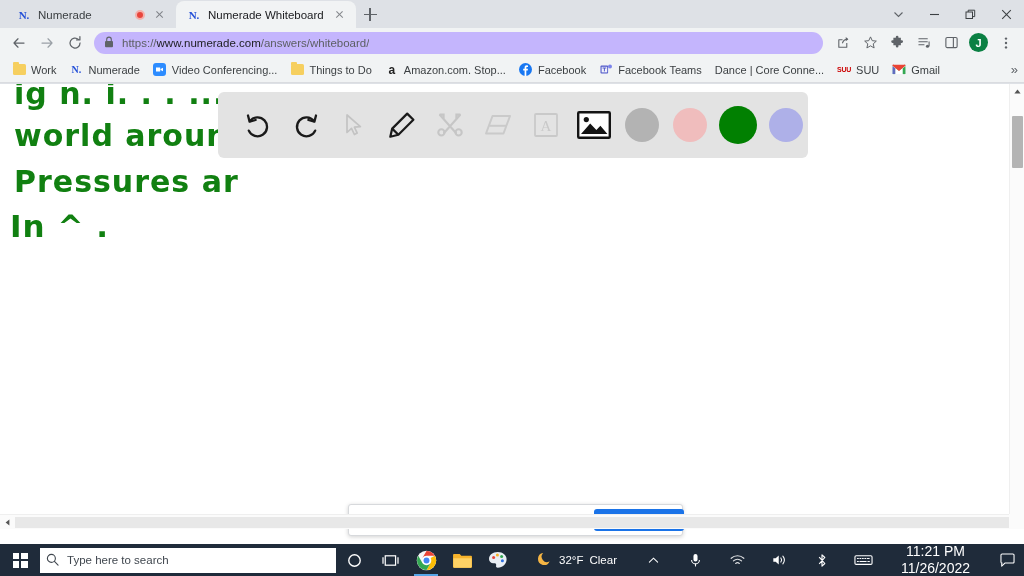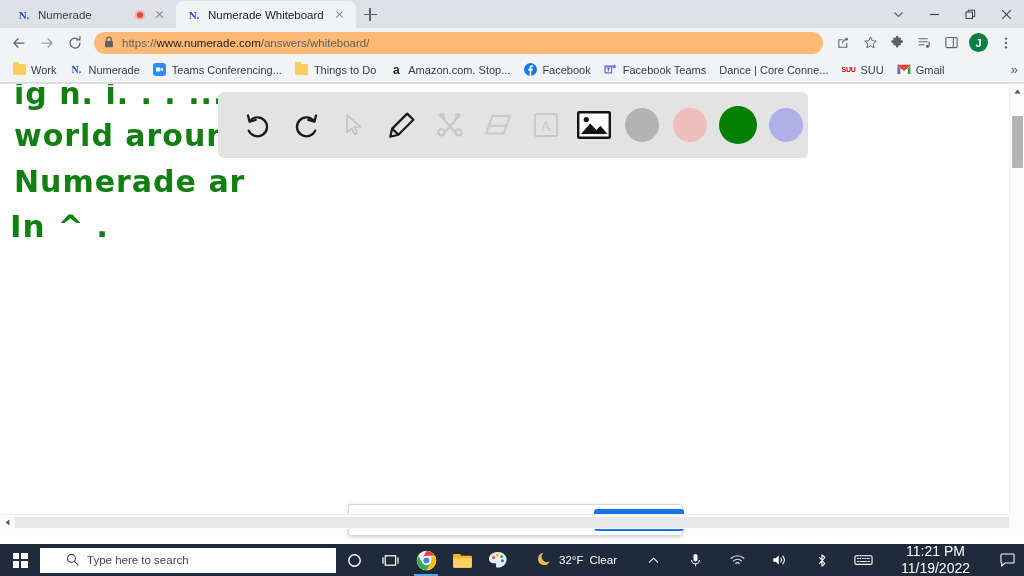--- a/index.html
+++ b/index.html
@@ -33,21 +33,21 @@
   .newtab::before { width:13px; height:1.5px; }
   .newtab::after { width:1.5px; height:13px; }
 
   .wincontrols { position:absolute; right:0; top:0; height:28px; display:flex; align-items:center; }
   .wc { width:36px; height:28px; display:flex; align-items:center; justify-content:center; position:relative; }
   .wc svg { display:block; }
 
   
   .navbar { height:29px; background:#f1f3f4; display:flex; align-items:center; padding:0 6px; gap:2px; }
   .navbtn { width:26px; height:26px; display:flex; align-items:center; justify-content:center; border-radius:50%; }
-  .omnibox { flex:1 1 auto; height:22px; background:#fdba74; border-radius:11px; display:flex; align-items:center;
+  .omnibox { flex:1 1 auto; height:22px; background:#c4b5fd; border-radius:11px; display:flex; align-items:center;
              padding:0 10px; margin:0 6px 0 4px; gap:8px; }
   .omnibox .url { font-size:11.5px; color:#5c5f63; white-space:nowrap; overflow:hidden; }
   .omnibox .url b { color:#202124; font-weight:normal; }
   .nav-right { display:flex; align-items:center; gap:3px; }
   .nav-right .navbtn { width:24px; height:24px; }
   .avatar-btn { width:19px; height:19px; border-radius:50%; background:#0b8043; color:#fff; font-size:11px;
                 display:flex; align-items:center; justify-content:center; font-weight:600; margin:0 3px; }
 
   
   .bookmarks { height:26px; background:#f1f3f4; display:flex; align-items:center; padding:0 6px; gap:1px;
@@ -96,21 +96,21 @@
   .hsb-arrow { position:absolute; left:0; top:0; width:15px; height:15px; display:flex; align-items:center; justify-content:center; }
   .hsb-track { position:absolute; left:15px; top:2px; right:0; height:11px; background:#e8e8e8; }
   .corner-box { position:absolute; right:0; bottom:15px; width:15px; height:15px; background:#fbfbfb; }
 
   
   .taskbar { position:absolute; left:0; bottom:0; width:1024px; height:32px; background:#1f2b3a;
              display:flex; align-items:center; }
   .start { width:40px; height:32px; display:flex; align-items:center; justify-content:center; }
   .winlogo { width:15px; height:15px; display:grid; grid-template-columns:1fr 1fr; grid-template-rows:1fr 1fr; gap:1.6px; }
   .winlogo i { background:#ffffff; display:block; }
-  .searchbox { width:296px; height:25px; background:#ffffff; display:flex; align-items:center; gap:8px; padding:0 26px;
+  .searchbox { width:296px; height:25px; background:#ffffff; display:flex; align-items:center; gap:8px; padding:0 6px;
                font-size:11.5px; color:#40474f; }
   .tb-ico { width:36px; height:32px; display:flex; align-items:center; justify-content:center; position:relative; }
   .tb-ico.active::after { content:""; position:absolute; bottom:0; left:6px; right:6px; height:2.5px; background:#57a6e8; }
   .tray { margin-left:auto; display:flex; align-items:center; gap:16px; padding-right:4px; }
   .tray-ico { width:26px; height:32px; display:flex; align-items:center; justify-content:center; color:#ffffff; }
   .weather { display:flex; align-items:center; gap:6px; color:#ffffff; font-size:11.5px; padding:0 8px 0 4px; white-space:nowrap; }
   .clock { color:#ffffff; font-size:14px; line-height:1.25; text-align:center; padding:0 8px; }
   .notif { width:26px; height:32px; display:flex; align-items:center; justify-content:center; }
 </style>
 </head>
@@ -243,21 +243,21 @@
         <span class="bm-ico" style="color:#2450d8;font-weight:bold;font-family:'Liberation Serif',serif;">N.</span>
         <span>Numerade</span>
       </div>
       <div class="bm">
         <span class="bm-ico">
           <svg width="13" height="13" viewBox="0 0 13 13">
               <rect width="13" height="13" rx="3" fill="#2d8cff"></rect>
               <path d="M3 4.6 h4.2 v3.8 H3 z M7.6 6 l2.4 -1.3 v3.6 L7.6 7 z" fill="#fff"></path>
             </svg>
         </span>
-        <span>Teams Conferencing...</span>
+        <span>Video Conferencing...</span>
       </div>
       <div class="bm">
         <span class="bm-ico">
             <span class="folder-ico"></span>
           </span>
         <span>Things to Do</span>
       </div>
       <div class="bm">
         <span class="bm-ico" style="color:#222;font-weight:bold;font-size:12px;">a</span>
         <span>Amazon.com. Stop...</span>
@@ -303,21 +303,21 @@
         </span>
         <span>Gmail</span>
       </div>
       <span class="bm-overflow">»</span>
     </div>
 
     <div class="viewport">
 
       <div class="ink ink-3">ig   n.  i.  .  . ...</div>
       <div class="ink ink-2">world aroun</div>
-      <div class="ink ink-1">Numerade ar</div>
+      <div class="ink ink-1">Pressures ar</div>
       <div class="ink ink-4">In  ^   .</div>
 
       <div class="wb-toolbar">
 
         <div class="wb-btn">
           <svg width="30" height="30" viewBox="0 0 30 30">
             <path d="M7 11 a9.5 9.5 0 1 1 -1.2 9.6" stroke="#1a1a1a" stroke-width="2.3" fill="none" stroke-linecap="round"></path>
             <path d="M5 5.5 L6.6 11.6 L12.6 10" stroke="#1a1a1a" stroke-width="2.3" fill="none" stroke-linecap="round" stroke-linejoin="round"></path>
           </svg>
         </div>
@@ -537,21 +537,21 @@
 
       <div class="tray-ico">
         <svg width="19" height="14" viewBox="0 0 20 14">
           <rect x="1" y="2.6" width="18" height="9" rx="1.3" stroke="#ffffff" stroke-width="1.15" fill="none"></rect>
           <path d="M3.6 5.4 h1 M6.2 5.4 h1 M8.8 5.4 h1 M11.4 5.4 h1 M14 5.4 h2 M3.6 8.6 h1 M6.2 8.6 h6.6 M14.6 8.6 h1.6" stroke="#ffffff" stroke-width="1.15" stroke-linecap="round"></path>
         </svg>
       </div>
 
       <div class="clock">
         <div>11:21 PM</div>
-        <div>11/19/2022</div>
+        <div>11/26/2022</div>
       </div>
 
       <div class="notif">
         <svg width="15" height="14" viewBox="0 0 16 15">
           <path d="M1 2.2 a1.2 1.2 0 0 1 1.2 -1.2 h11.6 a1.2 1.2 0 0 1 1.2 1.2 v7.4 a1.2 1.2 0 0 1 -1.2 1.2 H5.2 L1.8 14 V10.8 H2.2 a1.2 1.2 0 0 1 -1.2 -1.2 z" stroke="#ffffff" stroke-width="1.15" fill="none" stroke-linejoin="round"></path>
         </svg>
       </div>
     </div>
   </div>
 </div>

